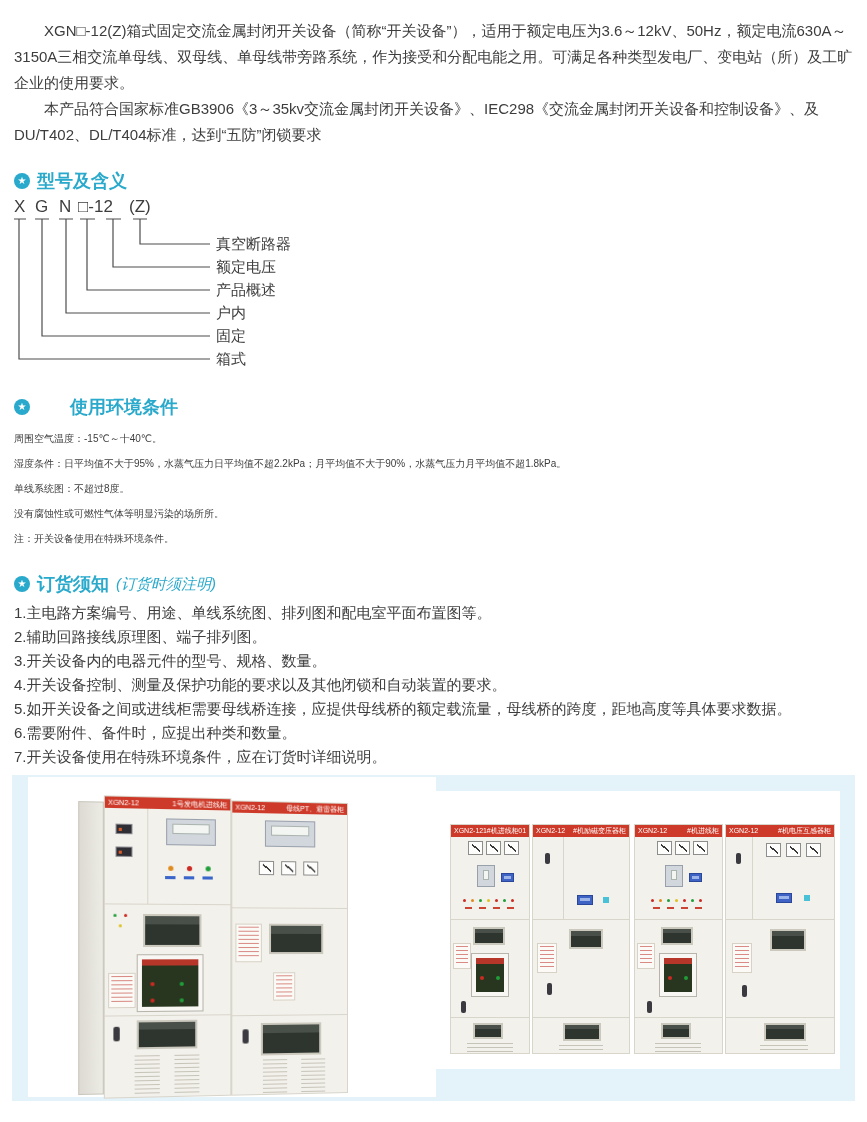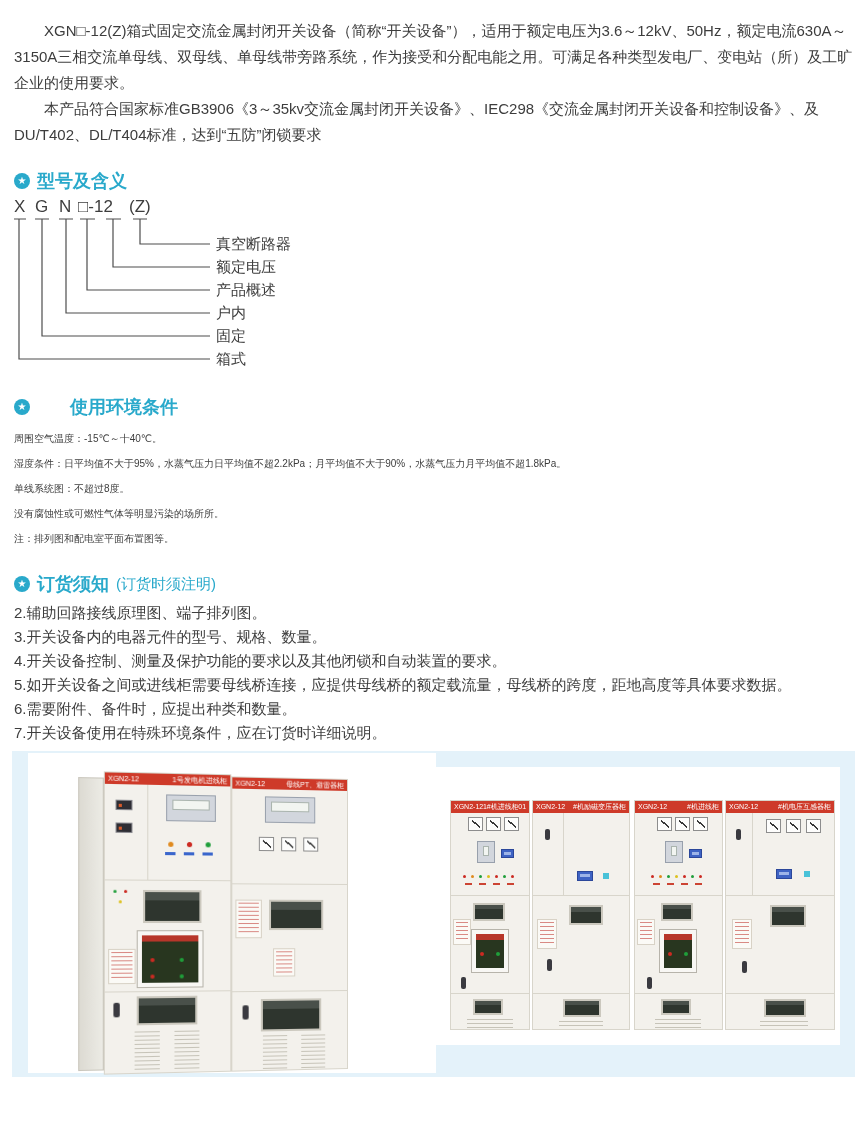--- a/index.html
+++ b/index.html
@@ -19,21 +19,21 @@
     font-family:"Liberation Sans","DejaVu Sans",sans-serif;color:var(--ink);
   }
   .page{padding:8px 14px 0 14px;position:relative;}
 
   
   .sec-head{display:flex;align-items:center;gap:7px;margin:0;}
   .sec-icon{width:16px;height:16px;border-radius:50%;background:var(--accent);
     color:#fff;display:flex;align-items:center;justify-content:center;flex:0 0 16px;}
   .sec-icon::after{content:"★";font-size:10px;line-height:1;margin-top:-1px;}
   .sec-title{font-size:18px;font-weight:bold;color:var(--accent);line-height:22px;}
-  .sec-sub{font-size:15px;color:var(--accent);line-height:22px;}
+  .sec-sub{font-size:15px;color:var(--accent);line-height:22px;font-style:italic;}
 
   
   .paras{margin-top:10px;}
   .paras p{margin:0;font-size:15px;line-height:26px;text-indent:2em;}
   .mt22{margin-top:22px;} .mt24{margin-top:24px;gap:40px;}
   .lines{margin-top:8px;}
   .lines .line{font-size:10px;line-height:25px;white-space:nowrap;}
   .items{margin-top:6px;}
   .items .line{font-size:15px;line-height:24px;white-space:nowrap;}
 
@@ -123,29 +123,30 @@
 
   <div class="sec-head mt24">
     <span class="sec-icon"></span>
     <span class="sec-title">使用环境条件</span>
   </div>
   <div class="lines">
     <div class="line">周围空气温度：-15℃～十40℃。</div>
     <div class="line">湿度条件：日平均值不大于95%，水蒸气压力日平均值不超2.2kPa；月平均值不大于90%，水蒸气压力月平均值不超1.8kPa。</div>
     <div class="line">单线系统图：不超过8度。</div>
     <div class="line">没有腐蚀性或可燃性气体等明显污染的场所所。</div>
-    <div class="line">注：排列图和配电室平面布置图等。</div>
+    <div class="line">注：开关设备使用在特殊环境条件。</div>
   </div>
 
   <div class="sec-head mt22">
     <span class="sec-icon"></span>
     <span class="sec-title">订货须知</span>
     <span class="sec-sub">(订货时须注明)</span>
   </div>
   <div class="items">
+    <div class="line">1.主电路方案编号、用途、单线系统图、排列图和配电室平面布置图等。</div>
     <div class="line">2.辅助回路接线原理图、端子排列图。</div>
     <div class="line">3.开关设备内的电器元件的型号、规格、数量。</div>
     <div class="line">4.开关设备控制、测量及保护功能的要求以及其他闭锁和自动装置的要求。</div>
     <div class="line">5.如开关设备之间或进线柜需要母线桥连接，应提供母线桥的额定载流量，母线桥的跨度，距地高度等具体要求数据。</div>
     <div class="line">6.需要附件、备件时，应提出种类和数量。</div>
     <div class="line">7.开关设备使用在特殊环境条件，应在订货时详细说明。</div>
   </div>
 
   <div class="gallery">
 

